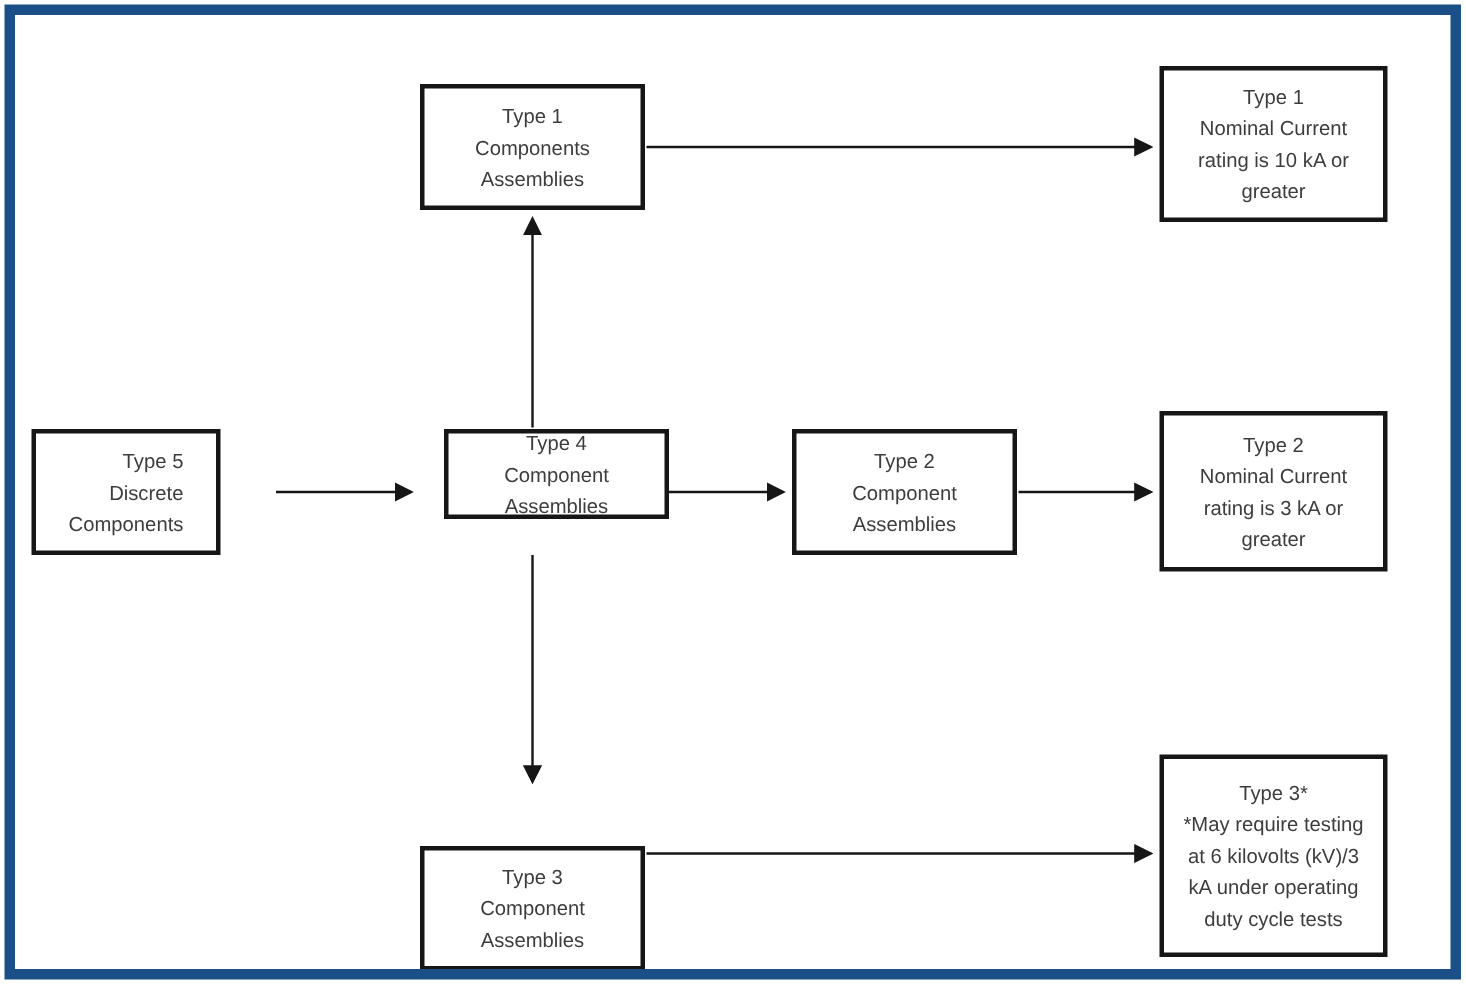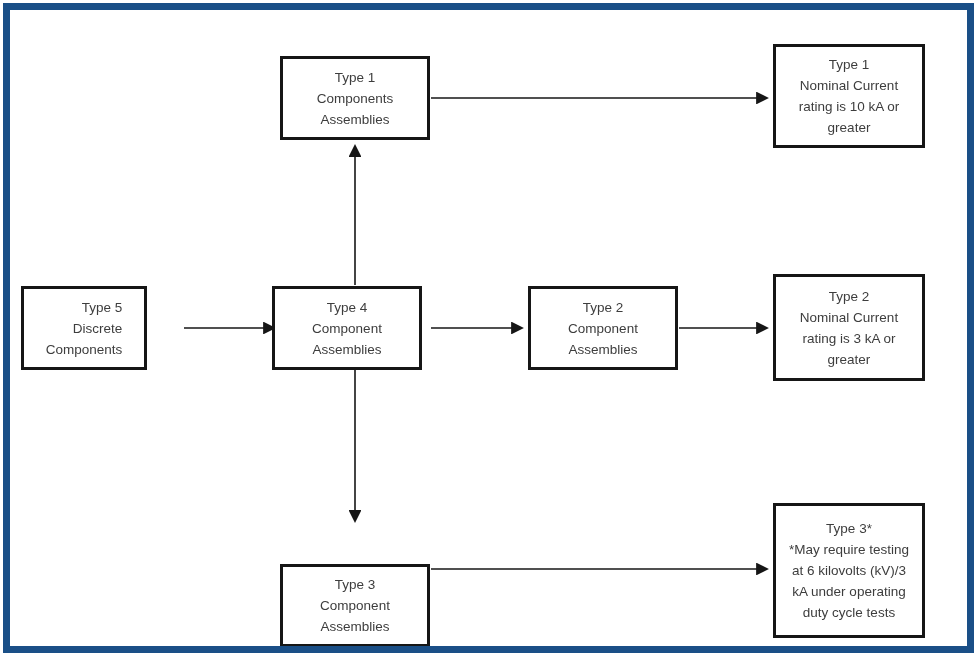--- a/index.html
+++ b/index.html
@@ -42,21 +42,21 @@
     white-space: pre-line;
     font-size: 13.5px;
     line-height: 21px;
     color: #3d3d3d;
     padding: 2px 4px;
   }
   
   .n-type1-assembly { left: 280px; top: 56px;  width: 150px; height: 84px; }
   .n-type1-rating   { left: 773px; top: 44px;  width: 152px; height: 104px; }
   .n-type5          { left: 21px;  top: 286px; width: 126px; height: 84px; text-align: right; }
-  .n-type4          { left: 272px; top: 286px; width: 150px; height: 84px; }
+  .n-type4          { left: 296px; top: 286px; width: 150px; height: 60px; }
   .n-type2-assembly { left: 528px; top: 286px; width: 150px; height: 84px; }
   .n-type2-rating   { left: 773px; top: 274px; width: 152px; height: 107px; }
   .n-type3-assembly { left: 280px; top: 527px; width: 150px; height: 83px; margin-top: 37px; }
   .n-type3-rating   { left: 773px; top: 503px; width: 152px; height: 135px; }
 </style>
 </head>
 <body>
 
 <svg class="connectors" viewBox="0 0 977 656" xmlns="http://www.w3.org/2000/svg">
   <defs>

